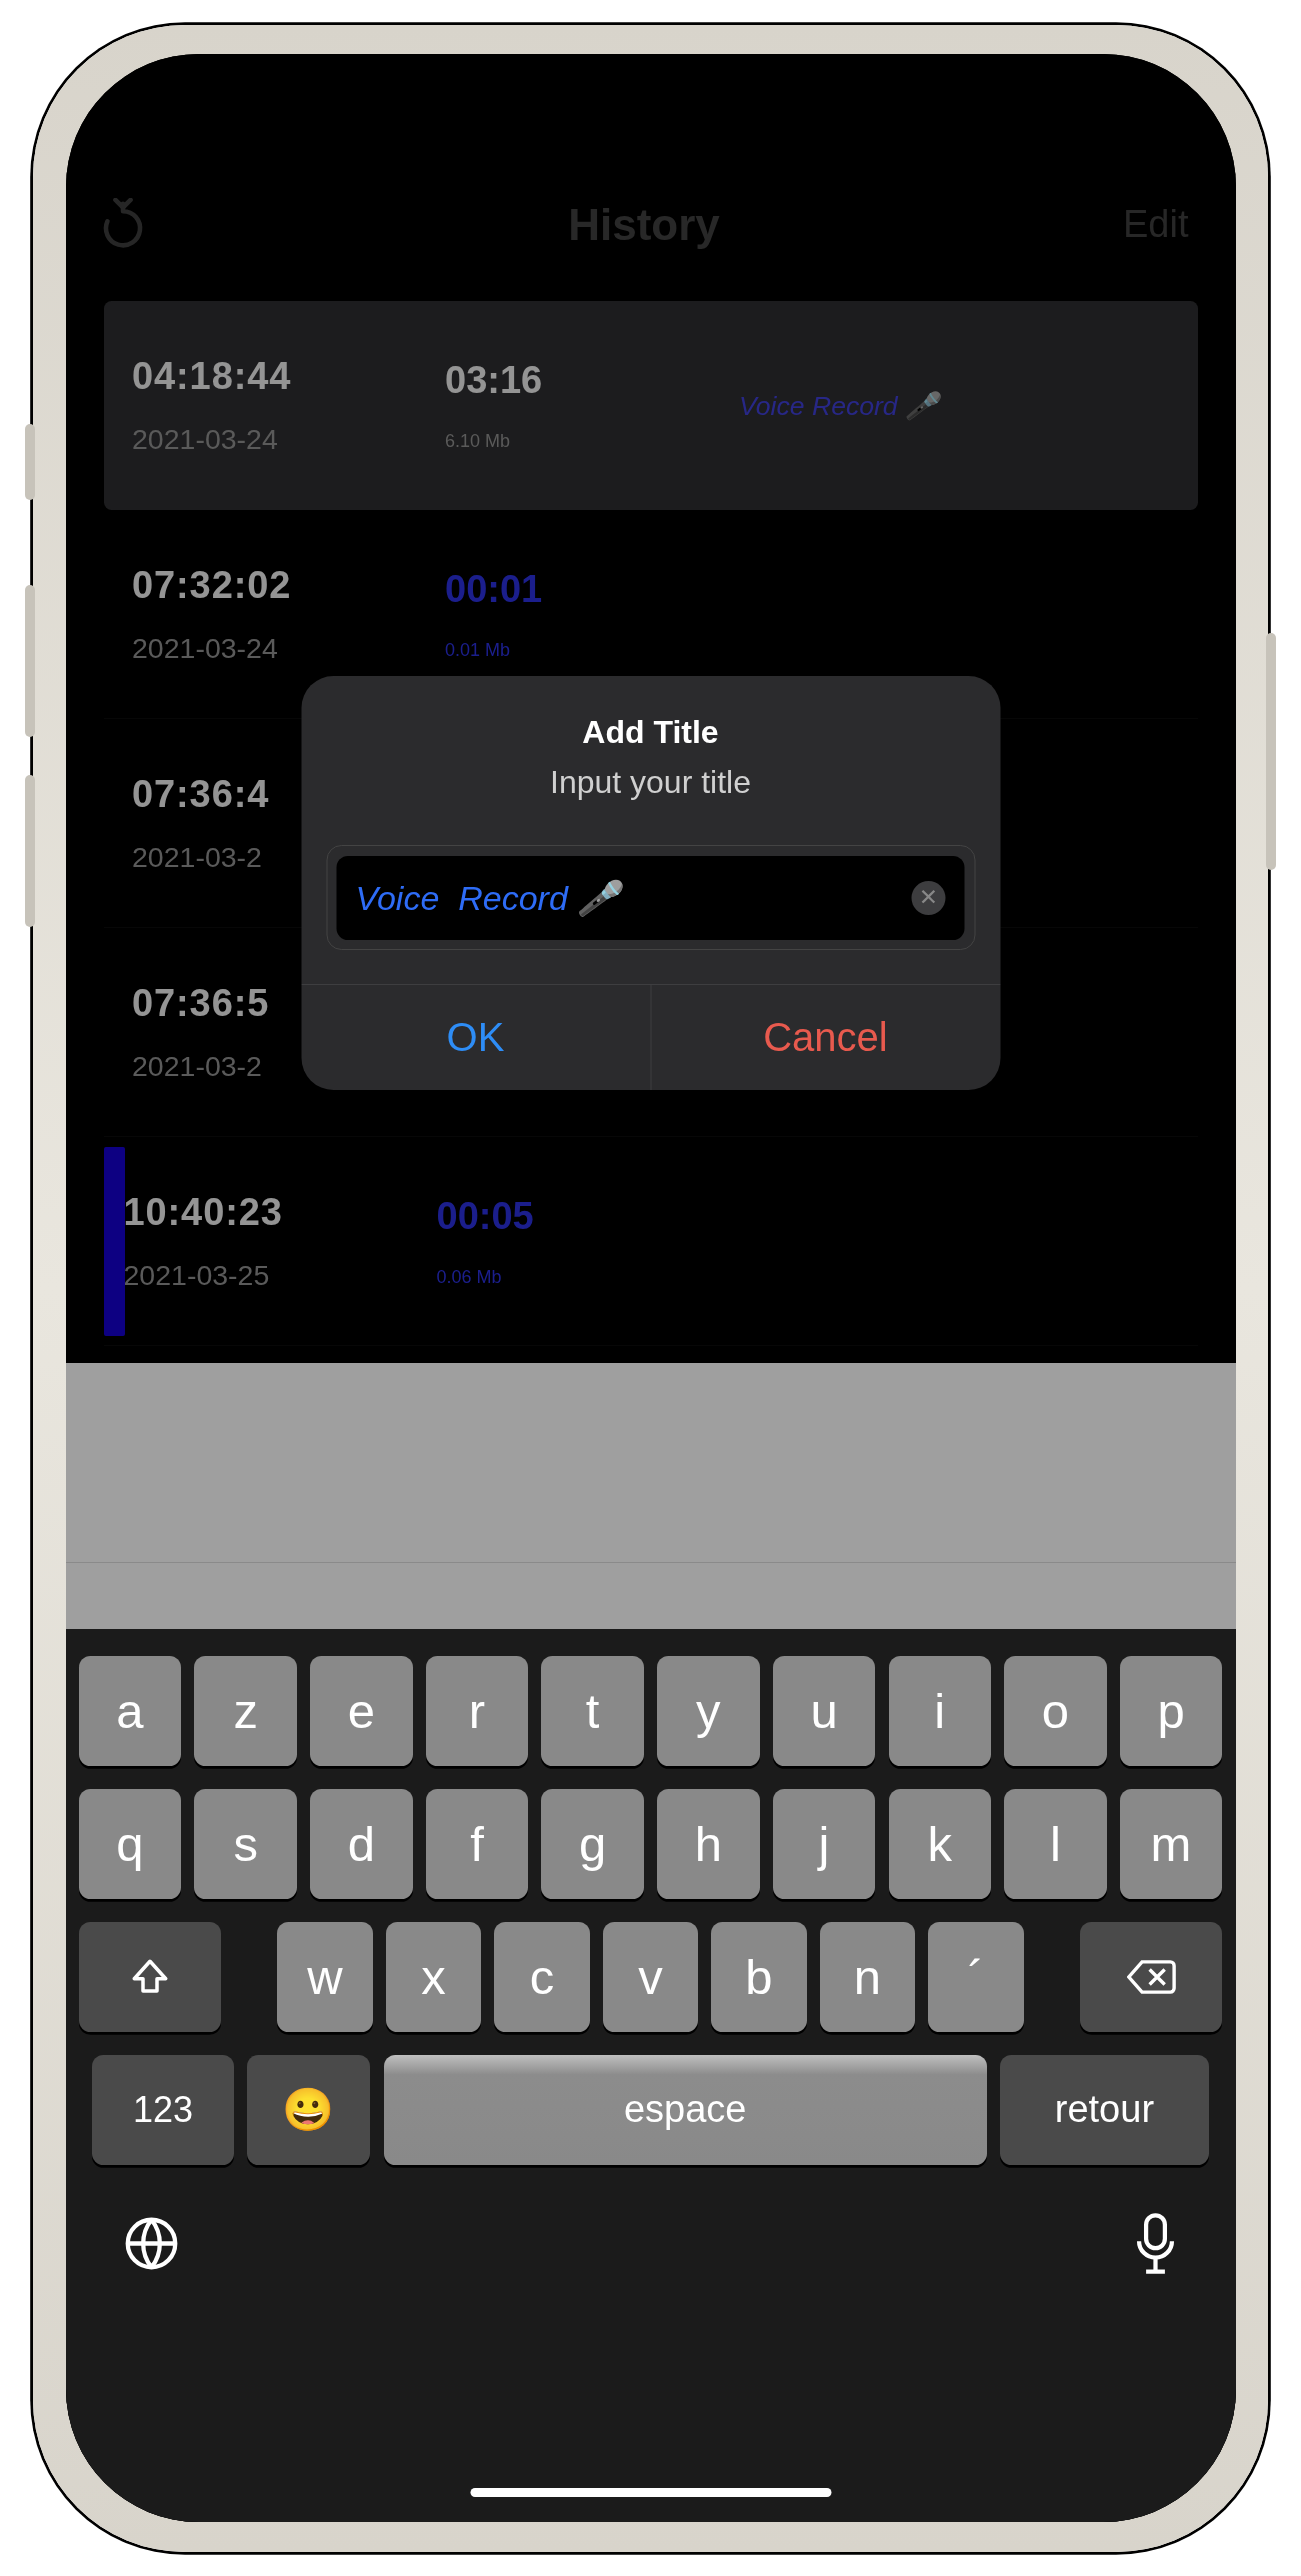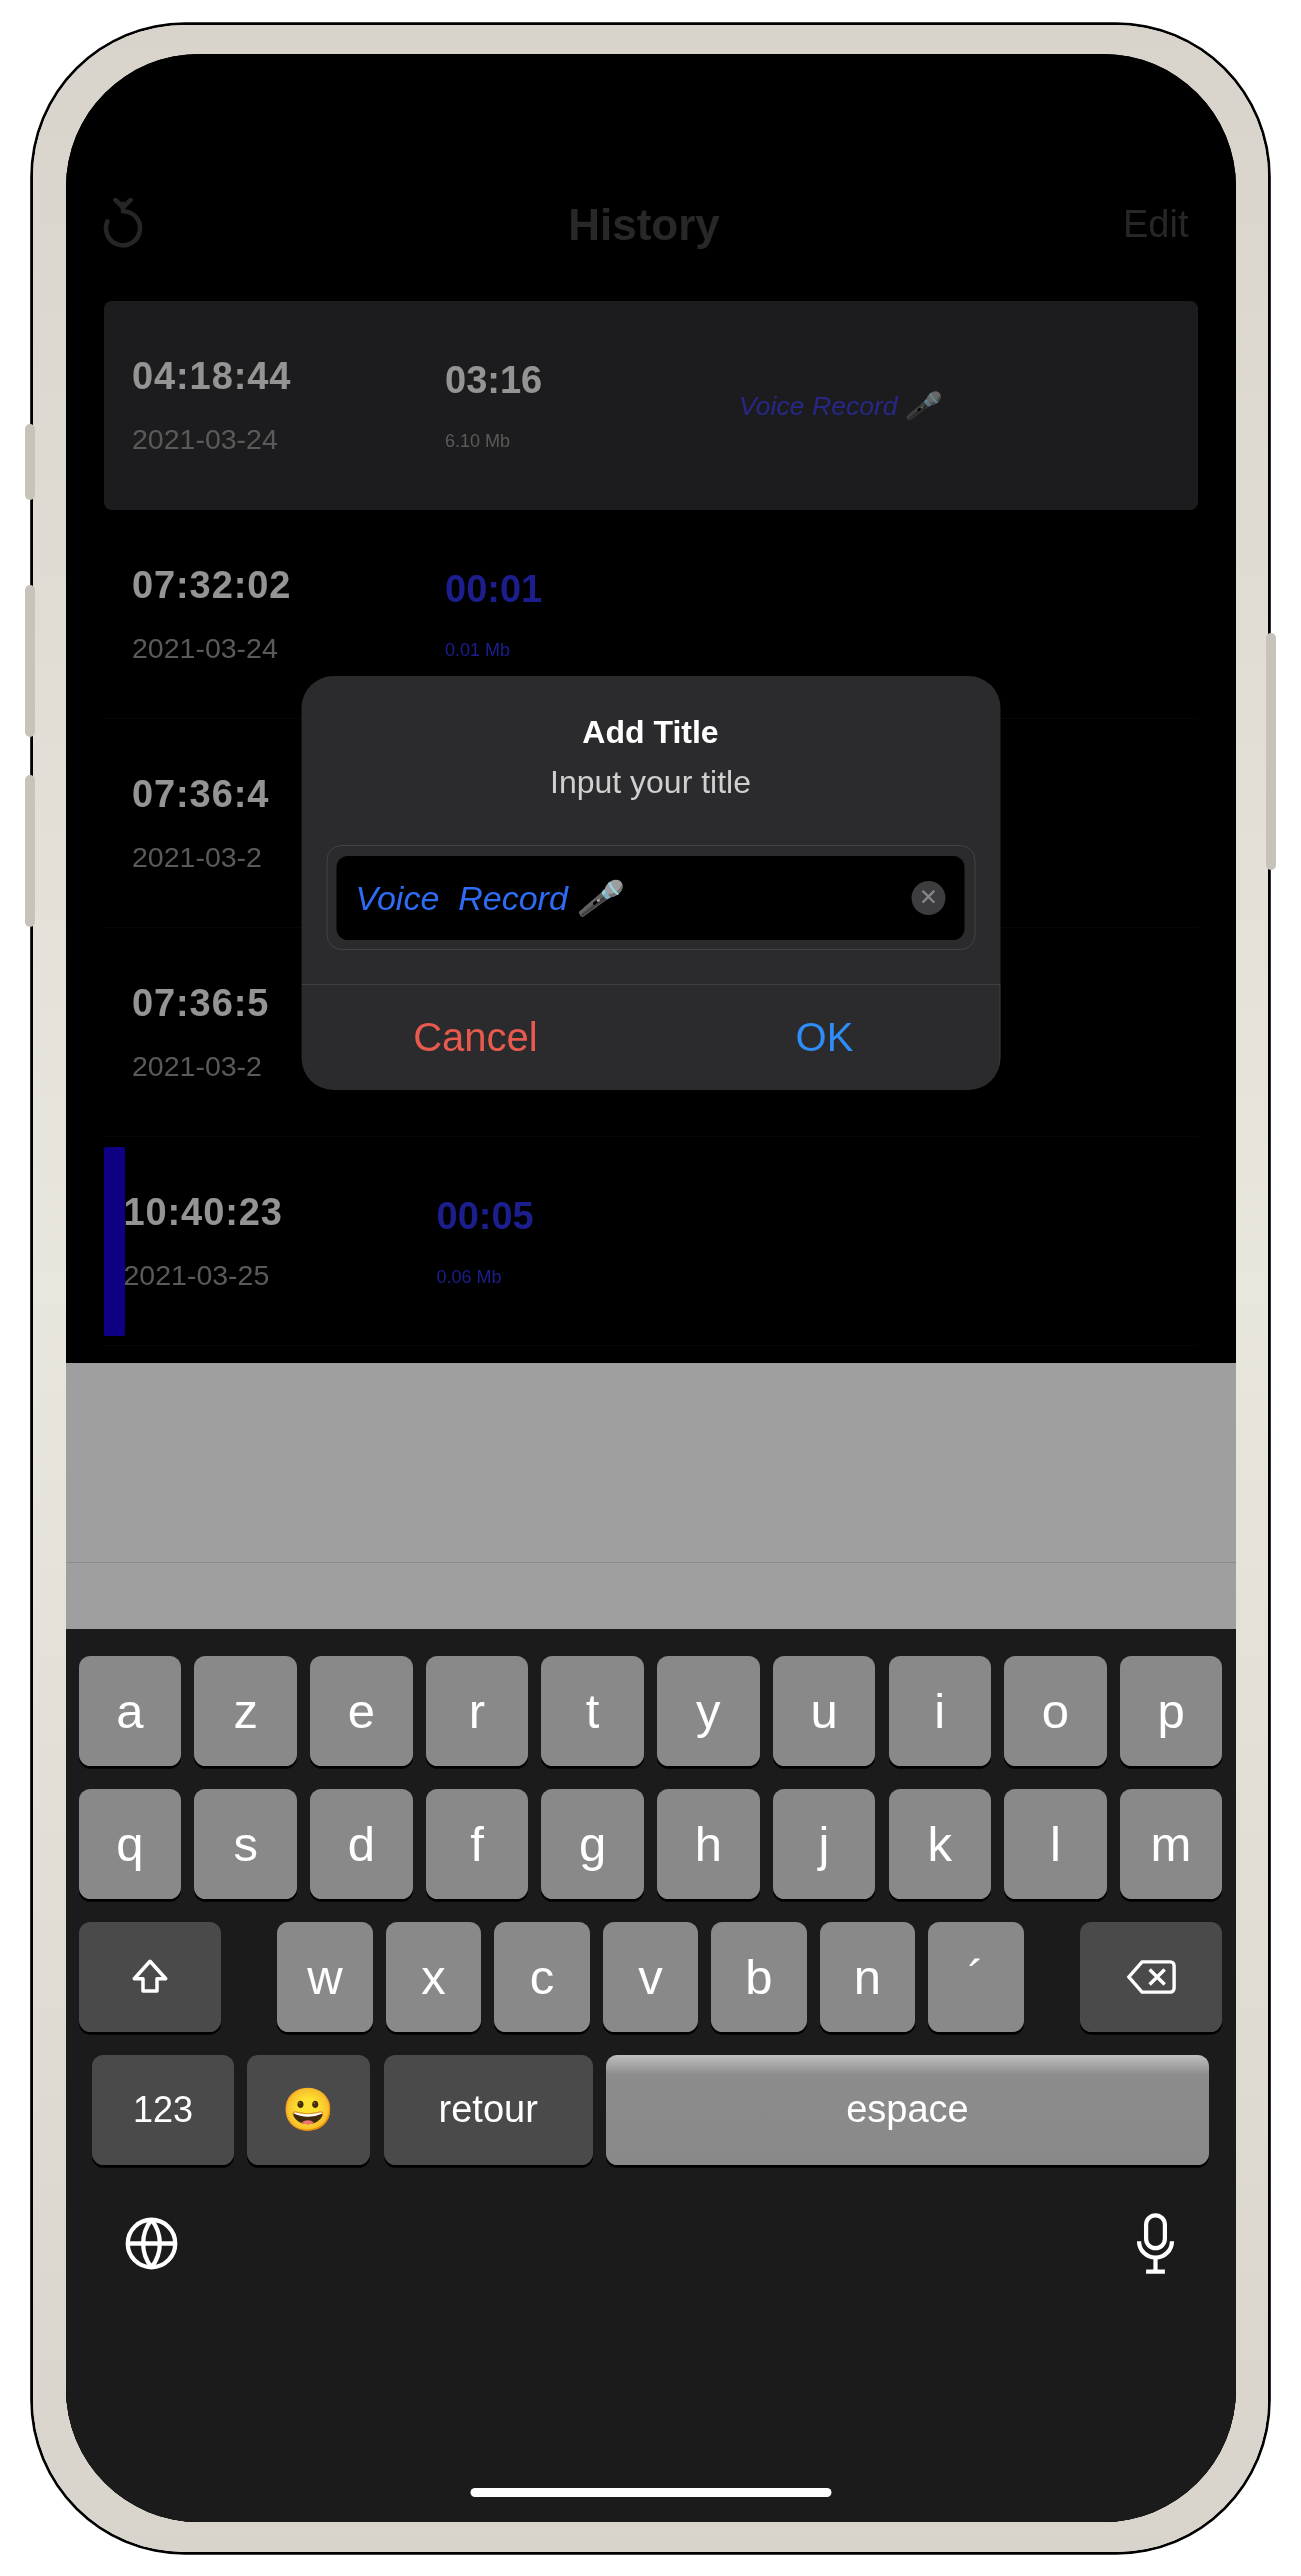--- a/index.html
+++ b/index.html
@@ -158,22 +158,22 @@
             <div class="dlg-field-outer">
               <div class="dlg-field">
                 <input class="dlg-input" value="Voice  Record 🎤" style="">
                 <div class="dlg-clear">
                   <span>✕</span>
                 </div>
               </div>
             </div>
           </div>
           <div class="dlg-actions">
+            <div class="dlg-btn ok">OK</div>
             <div class="dlg-btn cancel">Cancel</div>
-            <div class="dlg-btn ok">OK</div>
           </div>
         </div>
 
         <div class="kb">
           <div class="kb-sugg"></div>
           <div class="kb-rows">
             <div class="kb-row">
               <div class="key letter">a</div>
               <div class="key letter">z</div>
               <div class="key letter">e</div>
@@ -215,22 +215,22 @@
               <div class="key fn bksp">
                 <svg width="49" height="38" viewBox="0 0 26 20">
                   <path d="M8 2 H23 a2 2 0 0 1 2 2 V16 a2 2 0 0 1 -2 2 H8 L1 10 Z" fill="none" stroke="#fff" stroke-width="1.8"></path>
                   <path d="M12 6 L20 14 M20 6 L12 14" stroke="#fff" stroke-width="1.8"></path>
                 </svg>
               </div>
             </div>
             <div class="kb-bottom">
               <div class="key num">123</div>
               <div class="key emoji">😀</div>
+              <div class="key space">espace</div>
               <div class="key return">retour</div>
-              <div class="key space">espace</div>
             </div>
           </div>
           <div class="kb-foot">
             <div class="globe">
               <svg width="57" height="57" viewBox="0 0 24 24">
                 <circle cx="12" cy="12" r="10" fill="none" stroke="#fff" stroke-width="1.8"></circle>
                 <path d="M2 12 H22 M12 2 a16 16 0 0 1 0 20 M12 2 a16 16 0 0 0 0 20" fill="none" stroke="#fff" stroke-width="1.8"></path>
               </svg>
             </div>
             <div class="mic">

